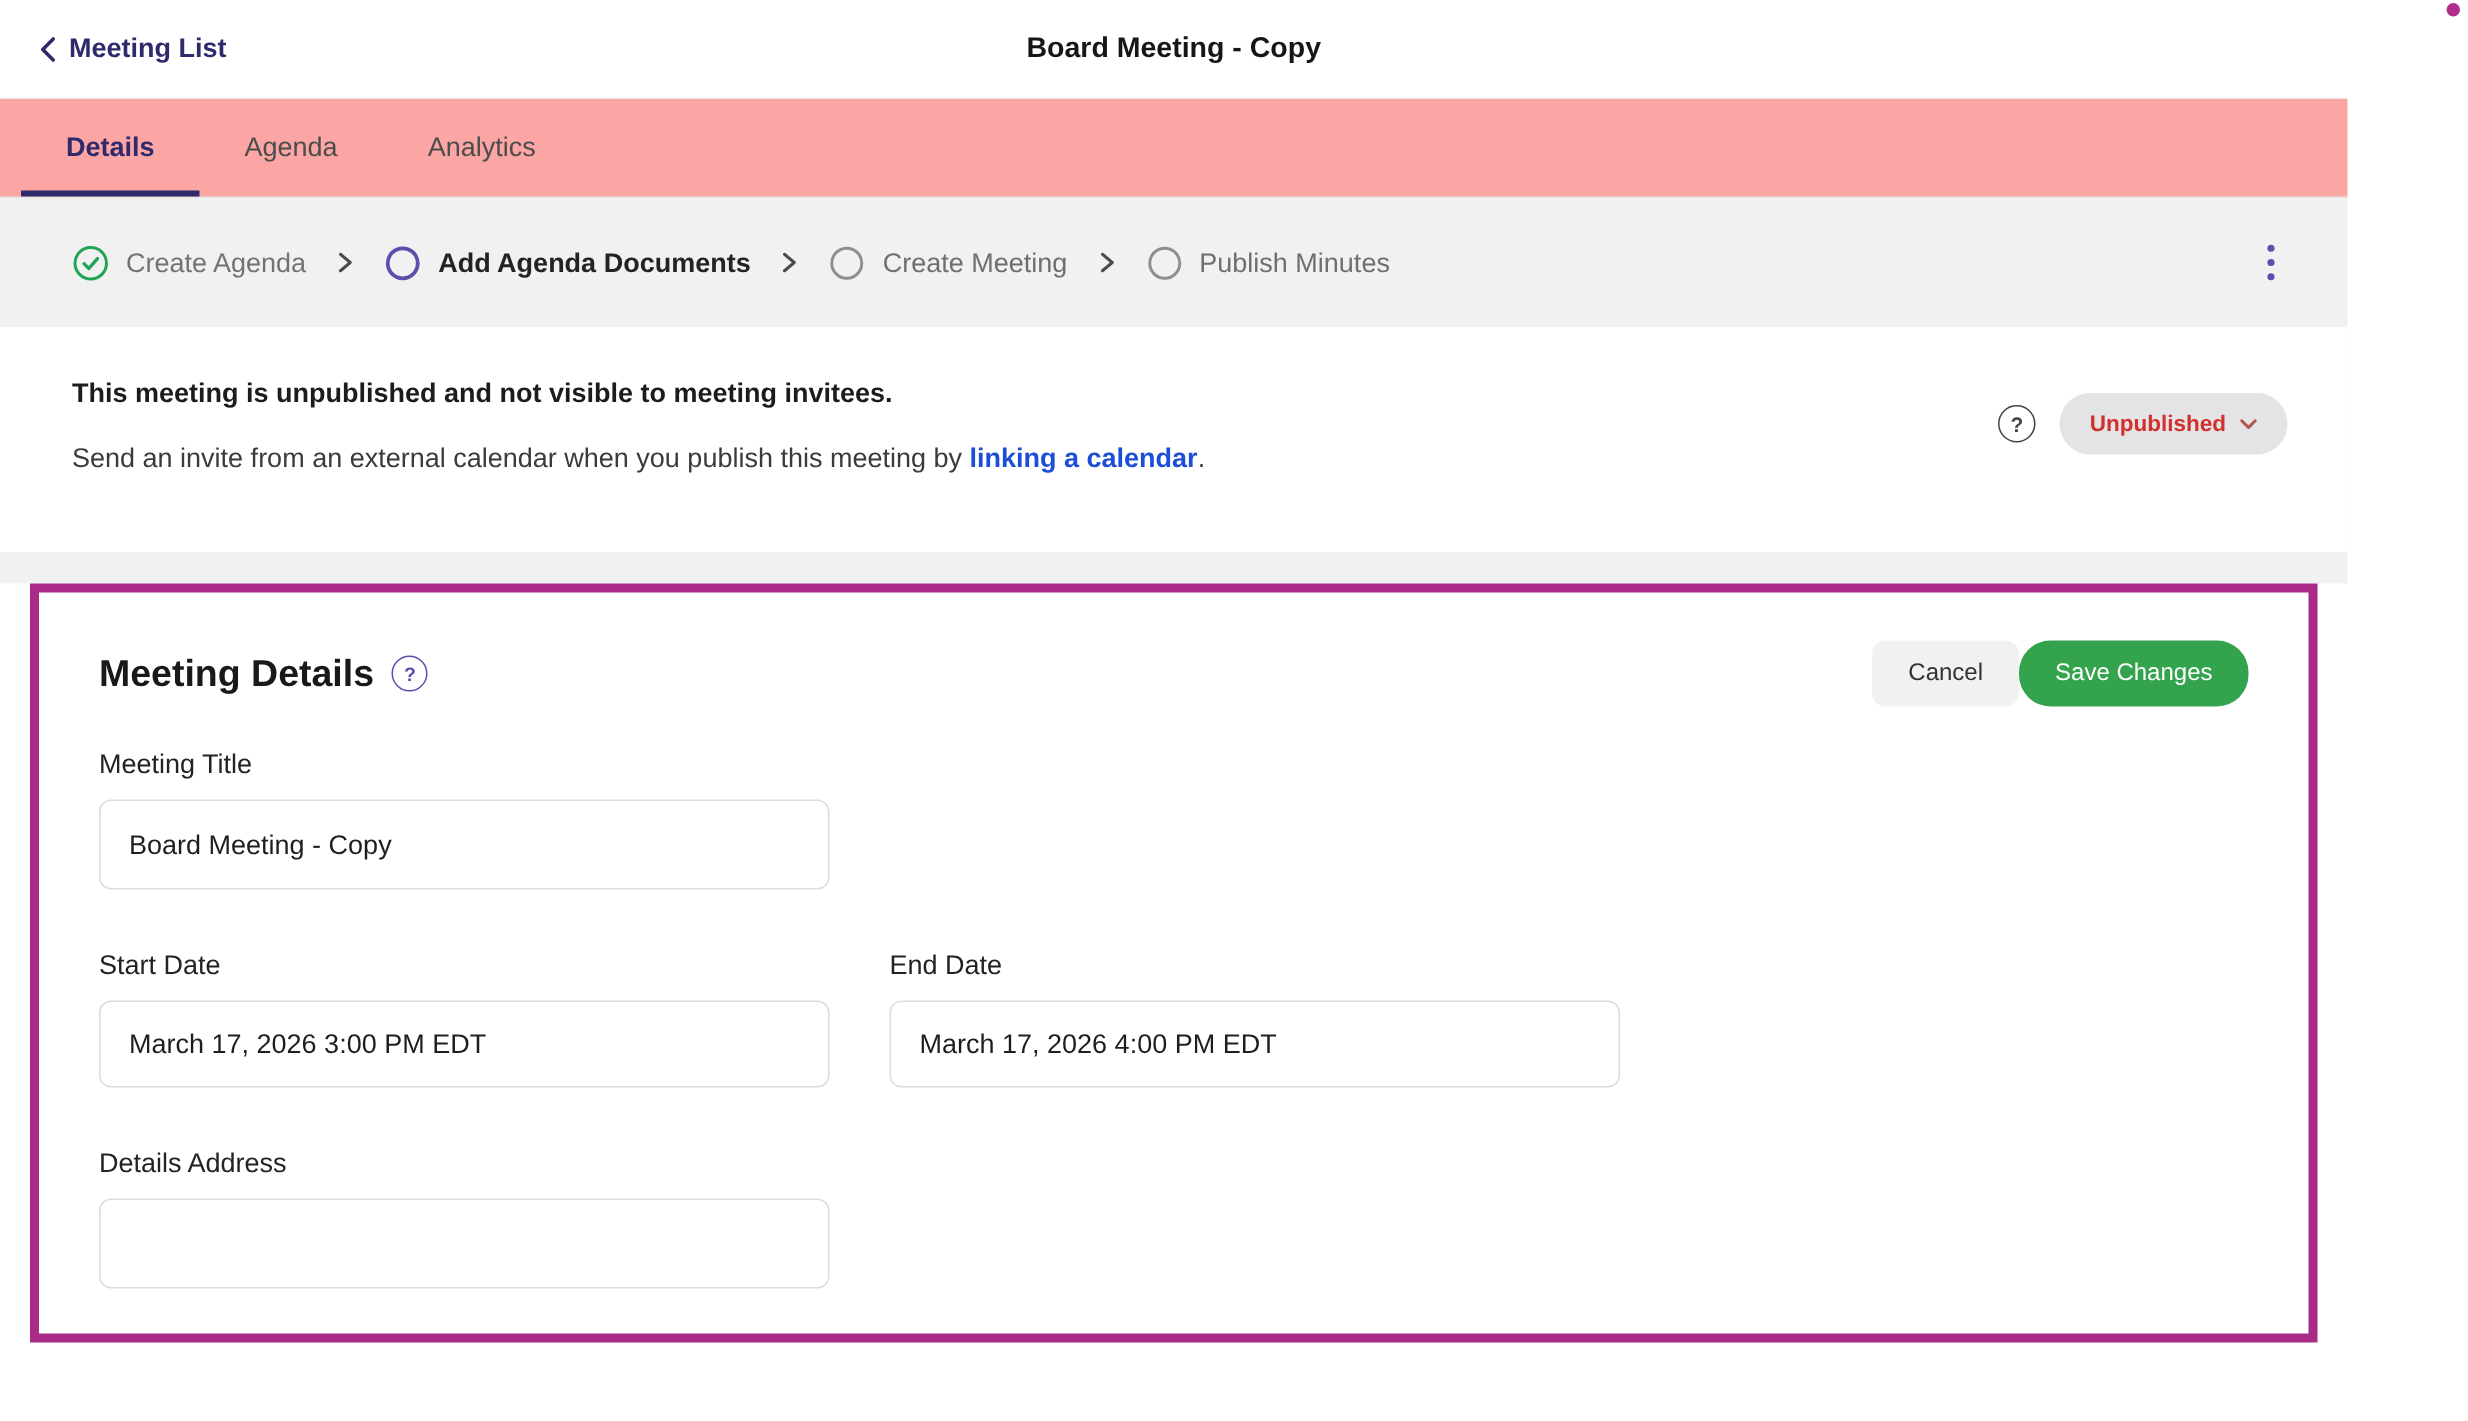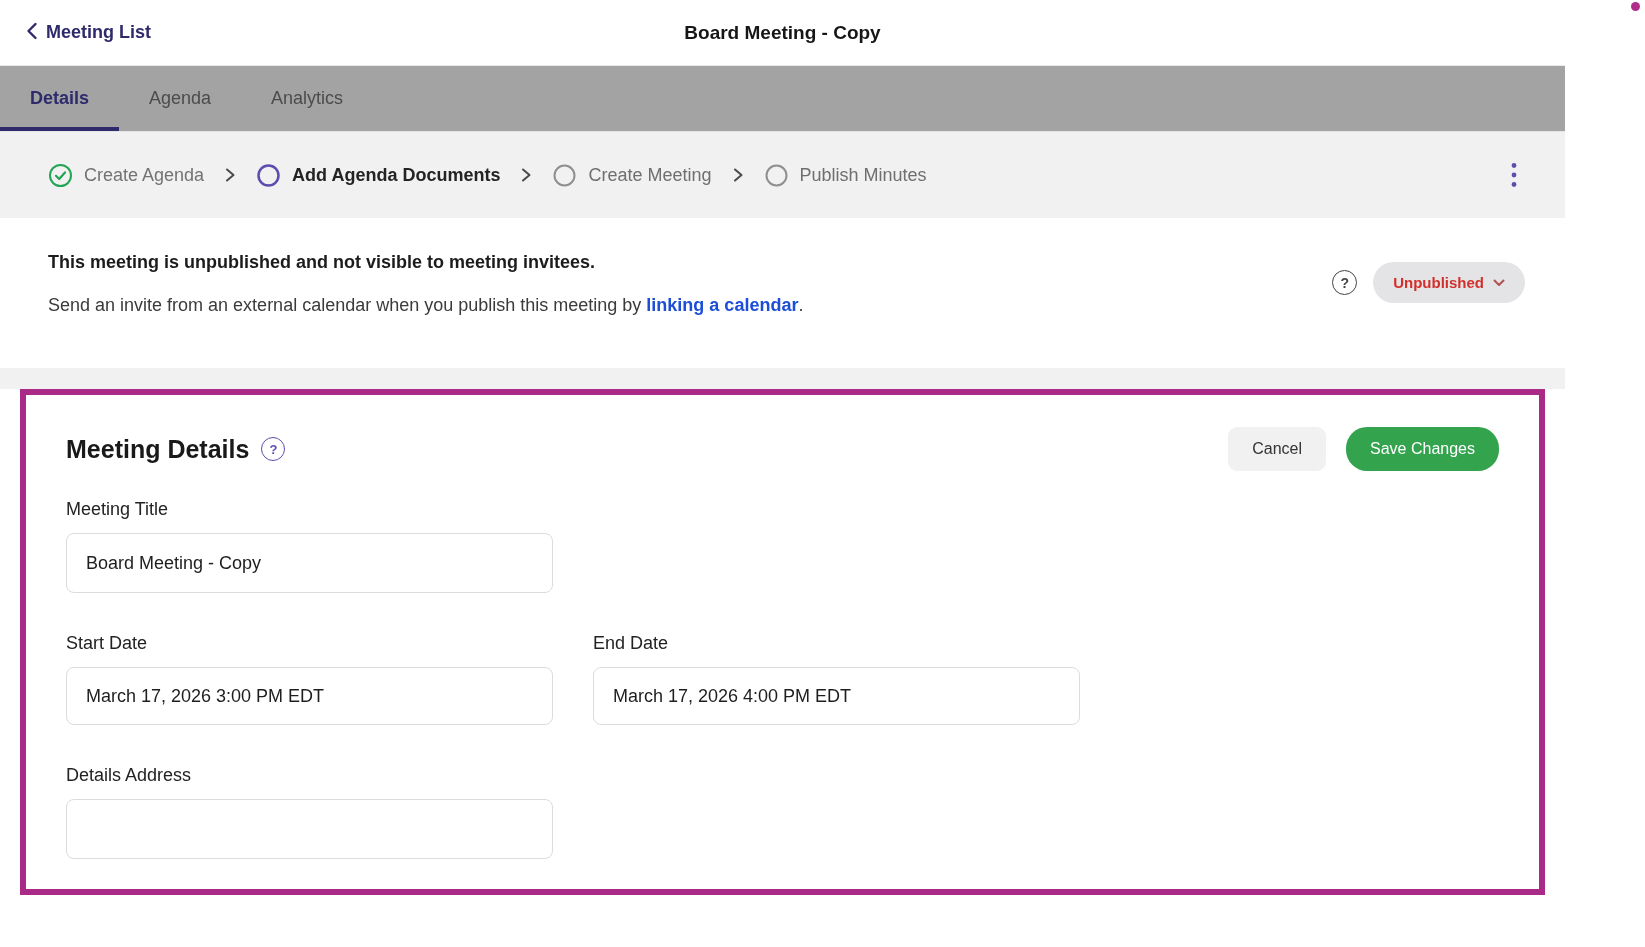--- a/index.html
+++ b/index.html
@@ -17,34 +17,35 @@
   .topbar {
     height:66px;
     display:flex;
     align-items:center;
     position:relative;
     border-bottom:1px solid #e9e9e9;
     background:#fff;
     padding-left:26px;
   }
   .back-link {
-    display:flex; gap:8px;
+    display:flex; align-items:center; gap:8px;
     color:#2f2a6b; font-size:18px; font-weight:600;
     text-decoration:none; cursor:pointer;
   }
   .page-title {
     position:absolute; left:50%; transform:translateX(-50%);
     font-size:19px; font-weight:700; color:#161616;
   }
 
   
   .tabs {
     display:flex;
     border-bottom:1px solid #e5e5e5;
-    background:#a3a3a3;
+    background:#fca5a5;
+    padding-left:14px;
   }
   .tab {
     padding:22px 30px;
     font-size:18px;
     color:#4c4c4c;
     cursor:pointer;
   }
   .tab.active {
     color:#2f2a6b;
     font-weight:700;
@@ -108,21 +109,21 @@
   }
   .details-title-wrap { display:flex; align-items:center; gap:12px; }
   .details-title { font-size:25px; font-weight:700; color:#191919; }
   .details-help {
     width:24px; height:24px; border-radius:50%;
     border:1.5px solid #5b4fae;
     display:flex; align-items:center; justify-content:center;
     font-size:13px; font-weight:600; color:#5b4fae;
     cursor:pointer;
   }
-  .details-actions { margin-left:auto; display:flex; align-items:center; gap:20px; }
+  .details-actions { margin-left:auto; display:flex; align-items:center; }
   .btn {
     border:none; border-radius:9px;
     font-size:16px;
     padding:13px 24px;
     cursor:pointer;
     font-family:inherit;
   }
   .btn-cancel { background:#f1f1f1; color:#333; }
   .btn-save { background:#33a34e; color:#fff;border-radius:21px; }
 

